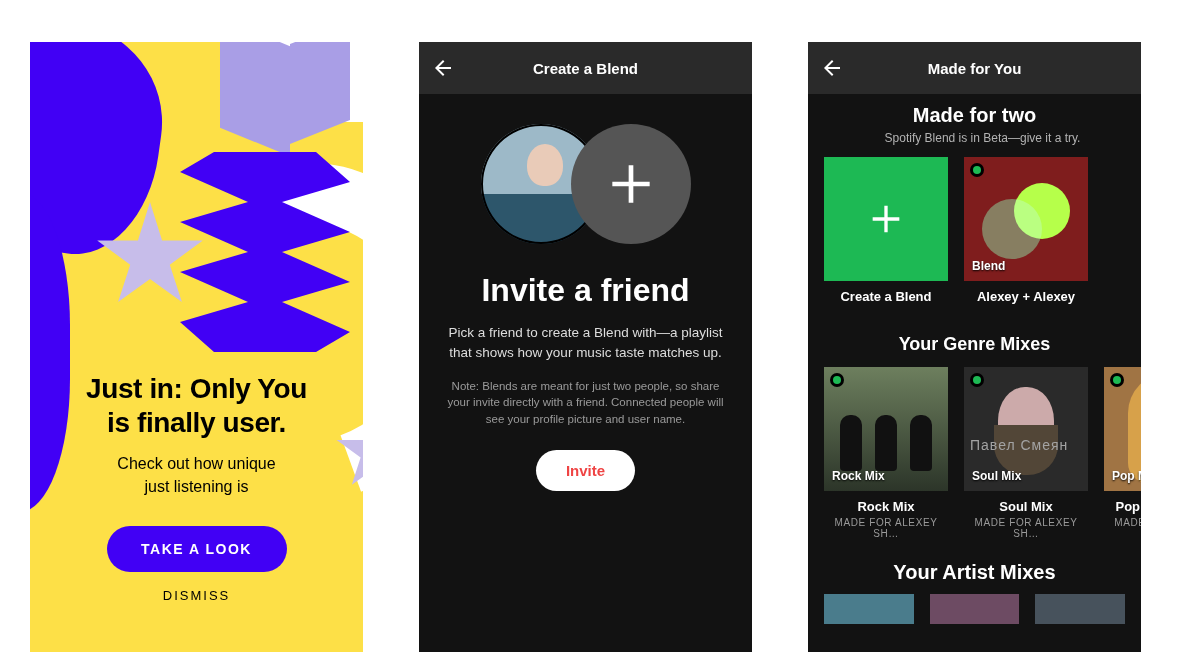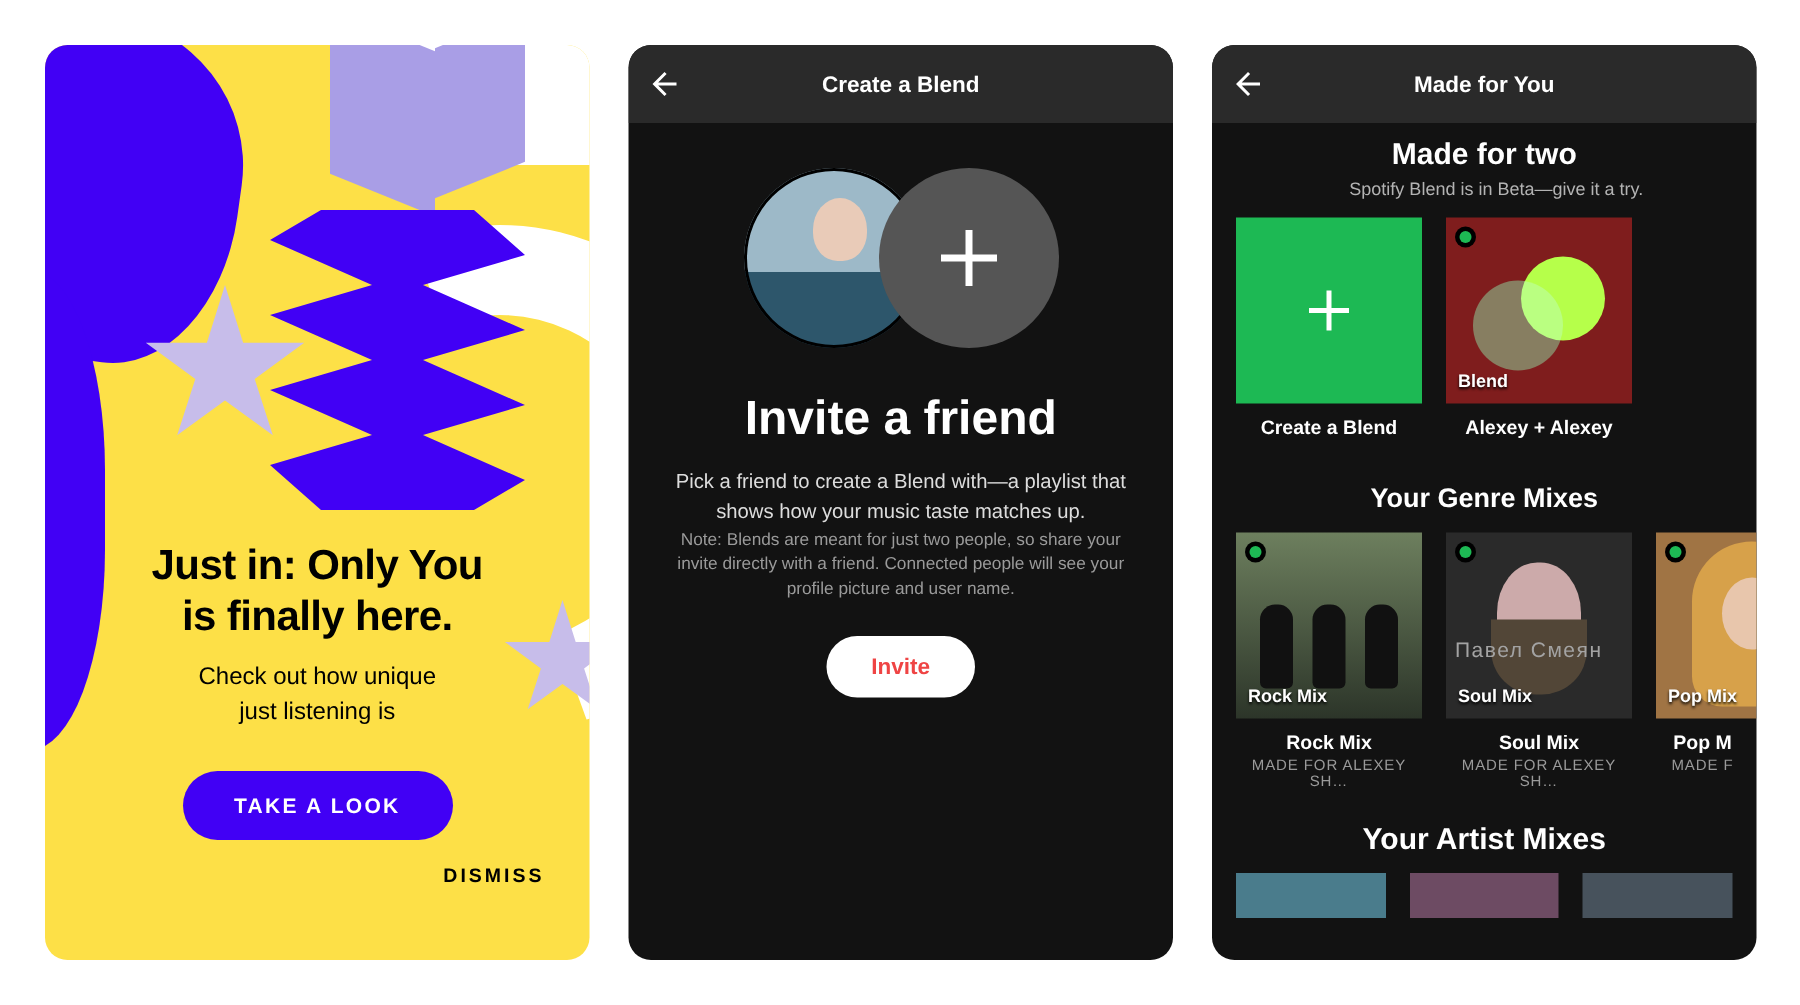--- a/index.html
+++ b/index.html
@@ -1,50 +1,50 @@
 <!DOCTYPE html>
 <html><head>
 <meta charset="utf-8">
 <style>
   html,body{margin:0;padding:0;background:#fff;font-family:-apple-system,BlinkMacSystemFont,"Segoe UI",Helvetica,Arial,sans-serif;}
   .stage{width:1200px;height:670px;position:relative;background:#fff;overflow:hidden;}
-  .phone{position:absolute;top:30px;width:363px;height:610px;overflow:hidden;border-radius:15px;}
+  .phone{position:absolute;top:42px;width:333px;height:610px;overflow:hidden;}
   .phone.p1{left:30px;background:#fde047;}
   .phone.p2{left:419px;background:#121212;color:#fff;}
   .phone.p3{left:808px;background:#121212;color:#fff;}
 
   
   .p1 .deco{position:absolute;}
   .p1 .deco.blue-blob{left:-60px;top:-20px;width:190px;height:230px;background:#4100F5;border-radius:50% 60% 44% 56%/55% 48% 52% 50%;transform:rotate(8deg);}
   .p1 .deco.blue-blob2{left:-80px;top:150px;width:120px;height:320px;background:#4100F5;border-radius:60% 50% 50% 60%;}
   .p1 .deco.white-arc{right:-110px;top:120px;width:220px;height:220px;border:60px solid #fff;border-radius:50%;border-left-color:transparent;border-bottom-color:transparent;transform:rotate(25deg);}
   .p1 .deco.white-c{right:-40px;top:-40px;width:170px;height:120px;background:#fff;border-radius:40px;}
   .p1 .deco.lav-squig{left:190px;top:-10px;width:70px;height:110px;background:#A99EE6;transform:skewY(22deg);}
   .p1 .deco.lav-squig2{left:260px;top:-10px;width:60px;height:100px;background:#A99EE6;transform:skewY(-22deg);}
   .p1 .deco.lav-sparkle{left:65px;top:160px;width:110px;height:110px;background:#C7BDEA;clip-path:polygon(50% 0%,61% 35%,98% 35%,68% 57%,79% 91%,50% 70%,21% 91%,32% 57%,2% 35%,39% 35%);}
   .p1 .deco.lav-sparkle.sm{left:305px;top:370px;width:80px;height:80px;}
   .p1 .deco.zigzag{left:150px;top:110px;width:170px;height:200px;background:#4100F5;clip-path:polygon(20% 0,80% 0,100% 15%,60% 25%,100% 40%,60% 50%,100% 65%,60% 75%,100% 90%,80% 100%,20% 100%,0 85%,40% 75%,0 60%,40% 50%,0 35%,40% 25%,0 10%);}
 
   .p1 .copy{position:absolute;left:0;right:0;top:330px;text-align:center;color:#000;padding:0 30px;}
   .p1 .title{font-size:28px;font-weight:800;line-height:1.2;letter-spacing:-0.4px;}
   .p1 .sub{margin-top:14px;font-size:16px;line-height:1.4;}
   .p1 .cta{margin:28px auto 0;display:block;width:180px;padding:15px 0;background:#4100F5;color:#fff;border:none;border-radius:999px;font-weight:700;letter-spacing:1.5px;font-size:14px;}
-  .p1 .dismiss{margin-top:16px;font-size:13px;letter-spacing:2px;color:#000;font-weight:700;text-align:right;}
+  .p1 .dismiss{margin-top:16px;font-size:13px;letter-spacing:2px;color:#000;font-weight:400;}
 
   
   .topbar{height:52px;display:flex;align-items:center;justify-content:center;position:relative;background:#2a2a2a;}
   .topbar .back{position:absolute;left:12px;top:14px;width:24px;height:24px;}
   .topbar .ttl{font-size:15px;font-weight:700;color:#fff;}
   .p2 .pair{position:relative;width:210px;height:130px;margin:30px auto 0;}
   .p2 .pair .avatar{position:absolute;left:0;top:0;width:120px;height:120px;border-radius:50%;background:linear-gradient(180deg,#9db9c8 0 58%,#2d566b 58% 100%);box-shadow:inset 0 0 0 2px #000;}
   .p2 .pair .avatar::after{content:"";position:absolute;left:46px;top:20px;width:36px;height:42px;border-radius:50% 50% 45% 45%;background:#e9cbb8;}
   .p2 .pair .add{position:absolute;right:0;top:0;width:120px;height:120px;border-radius:50%;background:#555;display:flex;align-items:center;justify-content:center;}
   .p2 .h1{text-align:center;font-size:32px;font-weight:800;margin-top:18px;}
   .p2 .body{text-align:center;font-size:13.5px;color:#ddd;padding:0 28px;margin-top:14px;line-height:1.5;}
-  .p2 .note{text-align:center;font-size:11.5px;color:#9a9a9a;padding:0 22px;line-height:1.45;}
+  .p2 .note{text-align:center;font-size:11.5px;color:#9a9a9a;padding:0 22px;margin-top:14px;line-height:1.45;}
   .p2 .invite-btn{display:block;margin:22px auto 0;background:#fff;color:#ef4444;border:none;border-radius:999px;padding:12px 30px;font-weight:700;font-size:15px;}
 
   
   .p3 .sect-title{text-align:center;font-size:20px;font-weight:700;margin-top:10px;}
   .p3 .sect-sub{text-align:center;font-size:12px;color:#b3b3b3;margin-top:4px;padding-left:16px;}
   .p3 .row{display:flex;gap:16px;padding:12px 16px 0;}
   .p3 .tile{width:124px;}
   .p3 .tile .art{width:124px;height:124px;position:relative;background:#333;overflow:hidden;}
   .p3 .tile .tlabel{position:absolute;left:8px;bottom:8px;font-size:12px;font-weight:700;color:#fff;text-shadow:0 1px 2px #000;}
   .p3 .tile .spot-badge{position:absolute;left:6px;top:6px;width:14px;height:14px;border-radius:50%;background:#000;display:flex;align-items:center;justify-content:center;}
@@ -90,21 +90,21 @@
     <div class="deco white-arc"></div>
     <div class="deco lav-squig"></div>
     <div class="deco lav-squig2"></div>
     <div class="deco lav-sparkle"></div>
     <div class="deco zigzag"></div>
     <div class="deco lav-sparkle sm"></div>
 
     <div class="copy">
       <div class="title">
         <span>Just in: Only You</span><br>
-        <span>is finally here.</span>
+        <span>is finally user.</span>
       </div>
       <div class="sub">
         <span>Check out how unique</span><br>
         <span>just listening is</span>
       </div>
       <button class="cta">TAKE A LOOK</button>
       <div class="dismiss">DISMISS</div>
     </div>
   </div>
 

